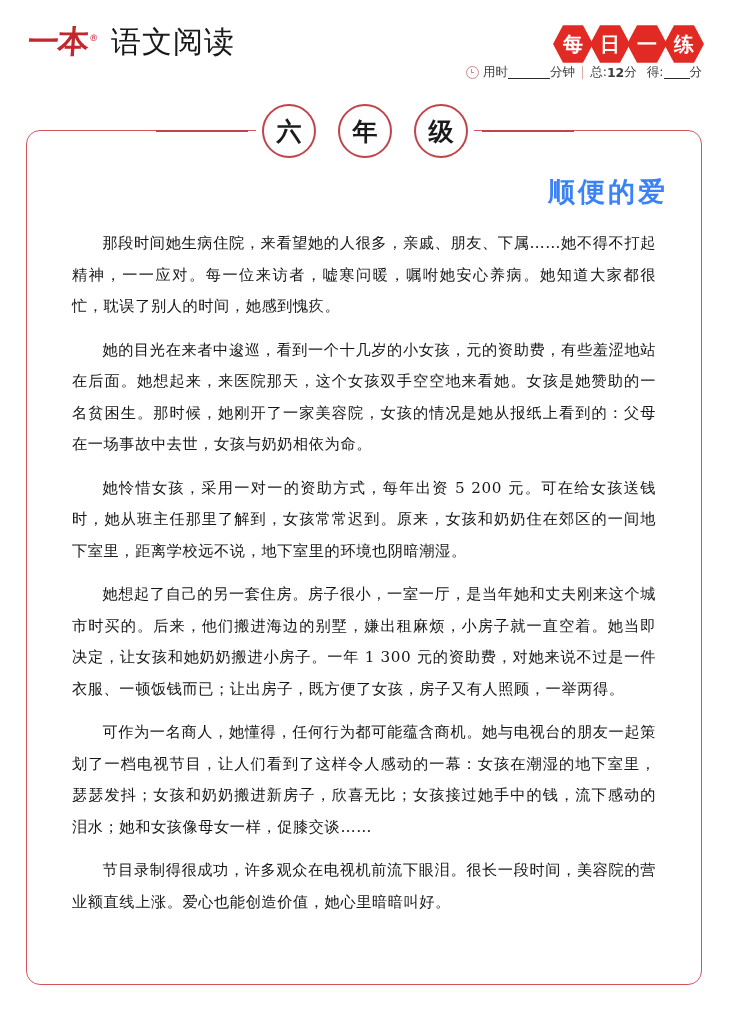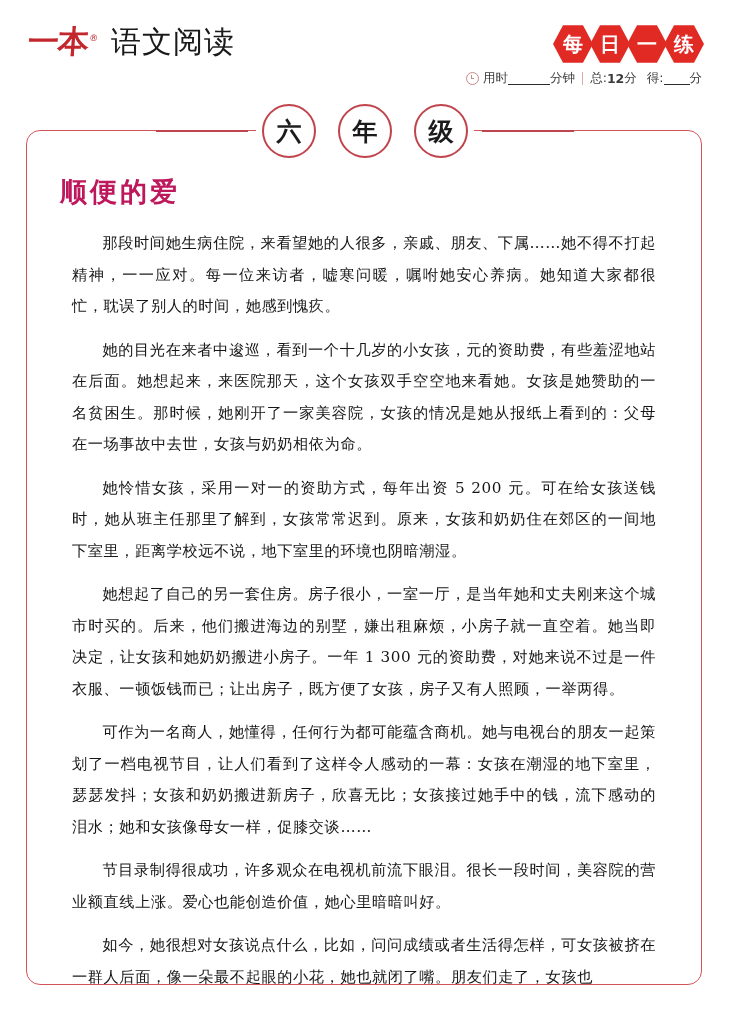--- a/index.html
+++ b/index.html
@@ -75,21 +75,21 @@
     font-weight: bold;
     font-size: 20px;
     clip-path: polygon(25% 3%, 75% 3%, 100% 50%, 75% 97%, 25% 97%, 0% 50%);
     margin-left: -4px;
   }
   .hexchip:first-child { margin-left: 0; }
 
   .meta-line {
     position: absolute;
     right: 28px;
-    top: 70px;
+    top: 64px;
     display: flex;
     align-items: center;
     font-family: "DejaVu Sans", sans-serif;
     font-size: 12.5px;
     color: #3b3b3b;
     white-space: nowrap;
   }
   .clock-icon {
     display: inline-block;
     width: 11px;
@@ -187,25 +187,25 @@
     position: absolute;
     left: 26px;
     top: 130px;
     width: 676px;
     height: 855px;
     box-sizing: border-box;
     padding: 36px 34px 10px 34px;
     overflow: hidden;
   }
   .art-title {
-    text-align: left;
+    text-align: right;
     font-family: "DejaVu Serif", serif;
     font-weight: bold;
     font-size: 27px;
-    color: #be185d;
+    color: #3b82f6;
     letter-spacing: 3px;
     margin: 8px 0 0 0;
   }
   .art-author {
     text-align: center;
     font-family: "DejaVu Sans", sans-serif;
     font-weight: bold;
     font-size: 12px;
     color: #1d1d1d;
     letter-spacing: 1px;
@@ -274,15 +274,14 @@
 <div class="article">
   <h1 class="art-title">顺便的爱</h1>
 
   <div class="body-text">
     <p>那段时间她生病住院，来看望她的人很多，亲戚、朋友、下属……她不得不打起精神，一一应对。每一位来访者，嘘寒问暖，嘱咐她安心养病。她知道大家都很忙，耽误了别人的时间，她感到愧疚。</p>
     <p>她的目光在来者中逡巡，看到一个十几岁的小女孩，元的资助费，有些羞涩地站在后面。她想起来，来医院那天，这个女孩双手空空地来看她。女孩是她赞助的一名贫困生。那时候，她刚开了一家美容院，女孩的情况是她从报纸上看到的：父母在一场事故中去世，女孩与奶奶相依为命。</p>
     <p>她怜惜女孩，采用一对一的资助方式，每年出资 5 200 元。可在给女孩送钱时，她从班主任那里了解到，女孩常常迟到。原来，女孩和奶奶住在郊区的一间地下室里，距离学校远不说，地下室里的环境也阴暗潮湿。</p>
     <p>她想起了自己的另一套住房。房子很小，一室一厅，是当年她和丈夫刚来这个城市时买的。后来，他们搬进海边的别墅，嫌出租麻烦，小房子就一直空着。她当即决定，让女孩和她奶奶搬进小房子。一年 1 300 元的资助费，对她来说不过是一件衣服、一顿饭钱而已；让出房子，既方便了女孩，房子又有人照顾，一举两得。</p>
     <p>可作为一名商人，她懂得，任何行为都可能蕴含商机。她与电视台的朋友一起策划了一档电视节目，让人们看到了这样令人感动的一幕：女孩在潮湿的地下室里，瑟瑟发抖；女孩和奶奶搬进新房子，欣喜无比；女孩接过她手中的钱，流下感动的泪水；她和女孩像母女一样，促膝交谈……</p>
     <p>节目录制得很成功，许多观众在电视机前流下眼泪。很长一段时间，美容院的营业额直线上涨。爱心也能创造价值，她心里暗暗叫好。</p>
-    <p>如今，她很想对女孩说点什么，比如，问问成绩或者生活得怎样，可女孩被挤在一群人后面，像一朵最不起眼的小花，她也就闭了嘴。朋友们走了，女孩也</p>
   </div>
 </div>
 
 </body></html>

